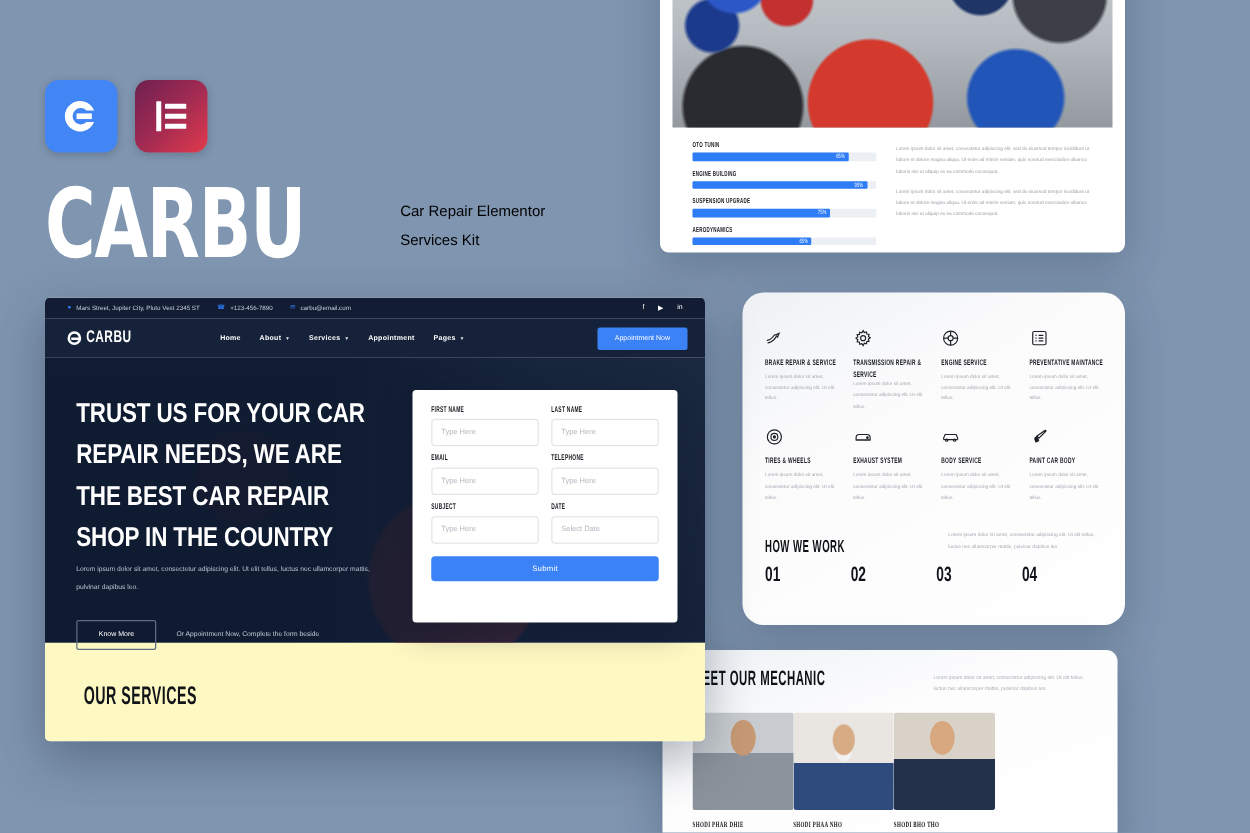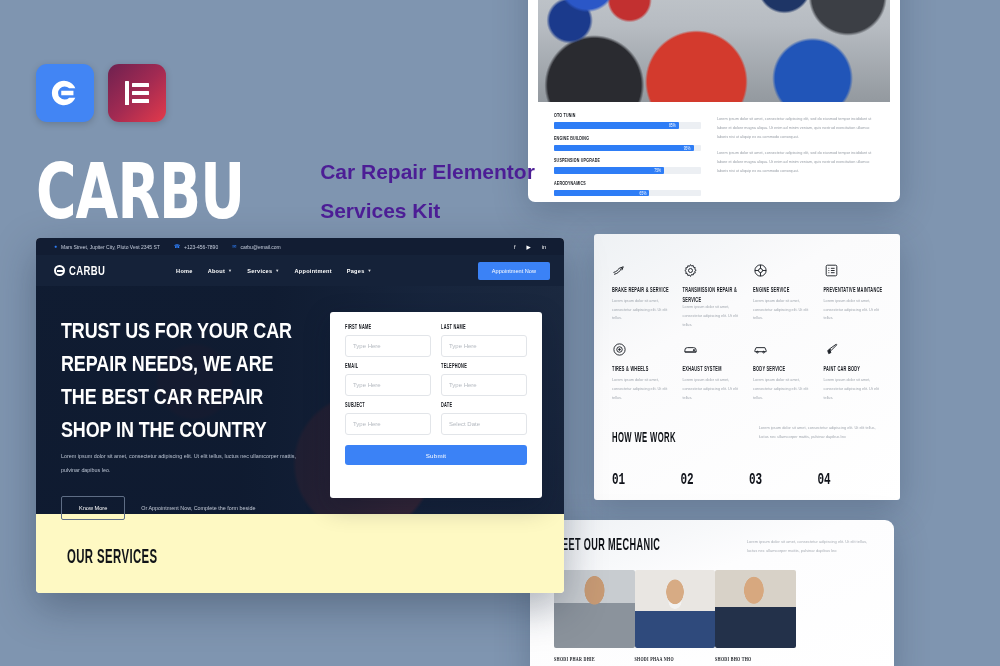--- a/index.html
+++ b/index.html
@@ -31,23 +31,23 @@
     font-weight: bold;
     font-size: 60px;
     letter-spacing: -1px;
     color: #ffffff;
     line-height: .92;
     transform: scaleX(.92) scaleY(1.28);
     transform-origin: left center;
   }
   #brand-sub {
     margin-left: 58px;
-    color: #4c1d95;
-    font-size: 21px;
-    font-weight: bold;
+    color: #000000;
+    font-size: 12px;
+    font-weight: normal;
     line-height: 1.85;
     max-width: 230px;
   }
 
   
   .card {
     position: absolute;
     background: #ffffff;
     overflow: hidden;
     box-shadow: 0 10px 34px rgba(30,45,70,.26);
@@ -90,41 +90,41 @@
   .bar-pct { color: #fff; font-size: 3.3px; transform: scaleY(1.5); padding-right: 3px; letter-spacing: .1px;}
   .stats-text-col { width: 52%; }
   .stats-para {
     font-size: 3.8px; line-height: 2.35; color: #9aa0a8;
     margin-bottom: 7px;
   }
 
   
   #card-services {
     left: 594px; top: 234px; width: 306px; height: 266px;
-    border-radius: 3px;
+    border-radius: 17px;
     background: linear-gradient(150deg, #eef1f4 0%, #fbfbfc 34%, #ffffff 100%);
     padding: 26px 14px 0 18px;
   }
   .svc-grid { display: grid; grid-template-columns: repeat(4, 1fr); gap: 10px 8px; }
   .svc-icon { color: #1d2127; margin-bottom: 7px; height: 18px; display:flex; align-items:flex-end;}
   .svc-title {
     font-size: 3.9px; font-weight: bold; color: #13161c;
     text-transform: uppercase; letter-spacing: .25px;
     transform: scaleY(1.65); transform-origin: left top;
     line-height: 1.55; margin-bottom: 6px;
   }
   .svc-desc { font-size: 3.8px; line-height: 2.3; color: #a2a8b0; }
   .hww-row { display: flex; align-items: flex-end; gap: 18px; margin-top: 22px; }
   #hww-title {
     font-size: 8px; font-weight: bold; color: #0e1116; letter-spacing: .4px;
     transform: scaleY(1.75) scaleX(.96); transform-origin: left center;
     white-space: nowrap;
   }
   .hww-desc { font-size: 3.9px; line-height: 2.2; color: #a2a8b0; margin-left: 62px; flex: 1;}
-  .steps-row { display: flex; margin-top: 28px; font-family: Liberation Mono, monospace; }
+  .steps-row { display: flex; margin-top: 9px; }
   .step-num {
     flex: 1; font-size: 11px; font-weight: bold; color: #10131a;
     transform: scaleY(1.5); transform-origin: left top;
   }
 
   
   #card-mechanic {
     left: 530px; top: 520px; width: 364px; height: 160px;
     border-radius: 9px;
     background: linear-gradient(160deg, #eef1f4 0%, #fdfdfe 40%, #ffffff 100%);

